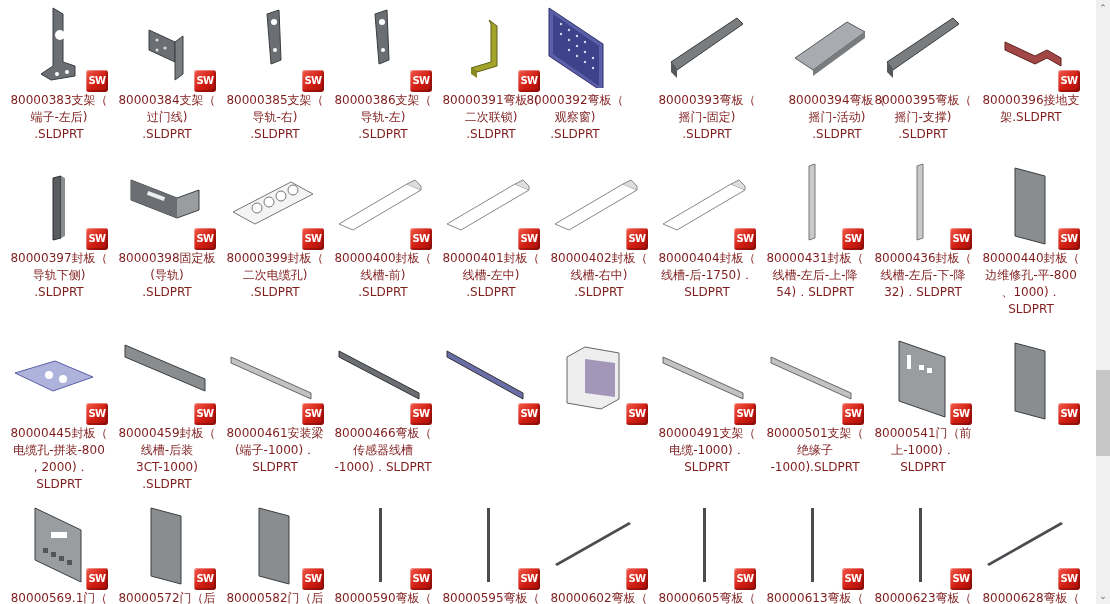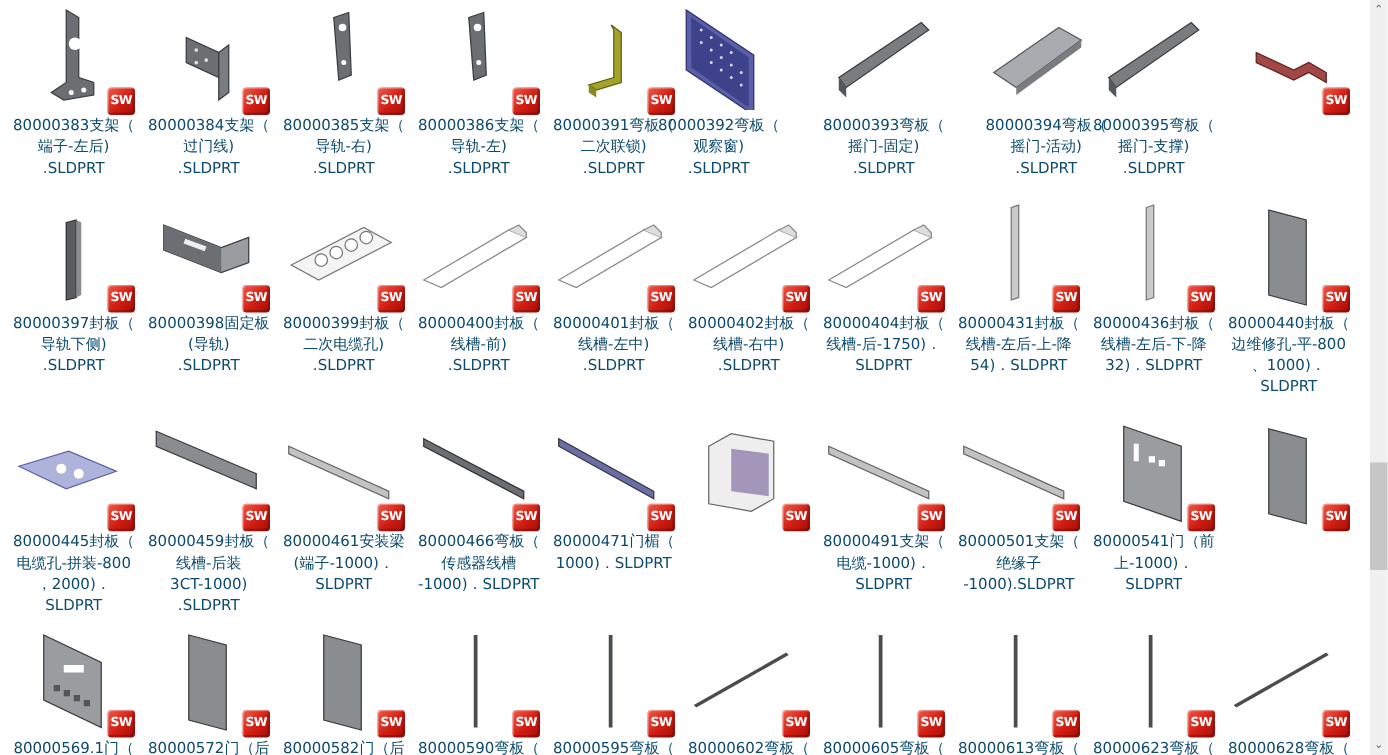--- a/index.html
+++ b/index.html
@@ -7,21 +7,21 @@
          font-family:"DejaVu Sans","Liberation Sans",sans-serif; font-size:12px; color:#1a1a1a; }
   .view { position:absolute; left:0; top:0; width:1096px; height:604px; overflow:hidden; }
   .grid { position:absolute; left:5px; top:0; width:1080px; }
   .item { position:absolute; width:108px; }
   .thumb { position:relative; width:108px; height:88px; }
   .sw { position:absolute; right:5px; bottom:-4px; width:22px; height:22px;
         background:linear-gradient(135deg,#f25a4a 0%,#d01d12 55%,#a40d08 100%);
         border-radius:3px; box-shadow:inset -2px -2px 0 rgba(0,0,0,0.18), inset 1px 1px 0 rgba(255,255,255,0.35);
         color:#fff; font-weight:bold; font-size:10px; line-height:22px; text-align:center;
         font-family:"DejaVu Sans",sans-serif; letter-spacing:-0.5px; }
-  .label { margin-top:4px; text-align:center; font-size:12px; line-height:17px; color:#0c4a6e;
+  .label { margin-top:4px; text-align:center; font-size:12px; line-height:17px; color:#7f1d1d;
            padding:0 2px; word-break:break-all; white-space:pre-line; }
   .scrollbar { position:absolute; left:1096px; top:0; width:14px; height:604px; background:#f0f0f0; }
   .sb-arrow { position:absolute; left:0; width:14px; height:16px; color:#606060; font-size:9px;
               text-align:center; line-height:16px; }
   .sb-up { top:0; }
   .sb-down { bottom:0; }
   .sb-thumb { position:absolute; left:0; top:370px; width:14px; height:86px; background:#c6c6c6; }
 </style>
 </head>
 <body>
@@ -128,20 +128,22 @@
             <path d="M18 62 L24 70 L24 78 L18 72 Z" fill="#55585b"></path>
           </svg></div>
         <div class="label">80000395弯板（
 摇门-支撑)
 .SLDPRT</div>
       </div>
       <div class="item" style="left: 972px; top: 0px;">
         <div class="thumb"><svg width="108" height="88" viewBox="0 0 108 88">
             <path d="M28 42 L58 56 L70 50 L84 58 L84 66 L70 58 L58 64 L28 50 Z" fill="#a34646" stroke="#5e2020"></path>
           </svg><div class="sw">SW</div></div>
+        <div class="label">80000396接地支
+架.SLDPRT</div>
       </div>
       <div class="item" style="left: 0px; top: 158px;">
         <div class="thumb"><svg width="108" height="88" viewBox="0 0 108 88">
             <path d="M48 20 L56 18 L56 80 L48 82 Z" fill="#5a5d60" stroke="#2c2e30"></path>
             <path d="M56 18 L60 20 L60 78 L56 80 Z" fill="#8a8d90"></path>
           </svg><div class="sw">SW</div></div>
         <div class="label">80000397封板（
 导轨下侧)
 .SLDPRT</div>
       </div>
@@ -261,22 +263,20 @@
             <path d="M10 18 L90 60 L90 66 L10 24 Z" fill="#6b6e72" stroke="#333"></path>
           </svg><div class="sw">SW</div></div>
         <div class="label">80000466弯板（
 传感器线槽
 -1000)．SLDPRT</div>
       </div>
       <div class="item" style="left: 432px; top: 333px;">
         <div class="thumb"><svg width="108" height="88" viewBox="0 0 108 88">
             <path d="M10 18 L86 60 L86 66 L10 24 Z" fill="#6a6ea8" stroke="#333"></path>
           </svg><div class="sw">SW</div></div>
-        <div class="label">80000471门楣（
-1000)．SLDPRT</div>
       </div>
       <div class="item" style="left: 540px; top: 333px;">
         <div class="thumb"><svg width="108" height="88" viewBox="0 0 108 88">
             <path d="M22 24 L40 14 L74 20 L74 66 L56 76 L22 70 Z" fill="#eeeeee" stroke="#666"></path>
             <path d="M40 26 L70 30 L70 64 L40 60 Z" fill="#a396b8"></path>
           </svg><div class="sw">SW</div></div>
       </div>
       <div class="item" style="left: 648px; top: 333px;">
         <div class="thumb"><svg width="108" height="88" viewBox="0 0 108 88">
             <path d="M10 24 L90 60 L90 66 L10 30 Z" fill="#c0c2c4" stroke="#666"></path>

